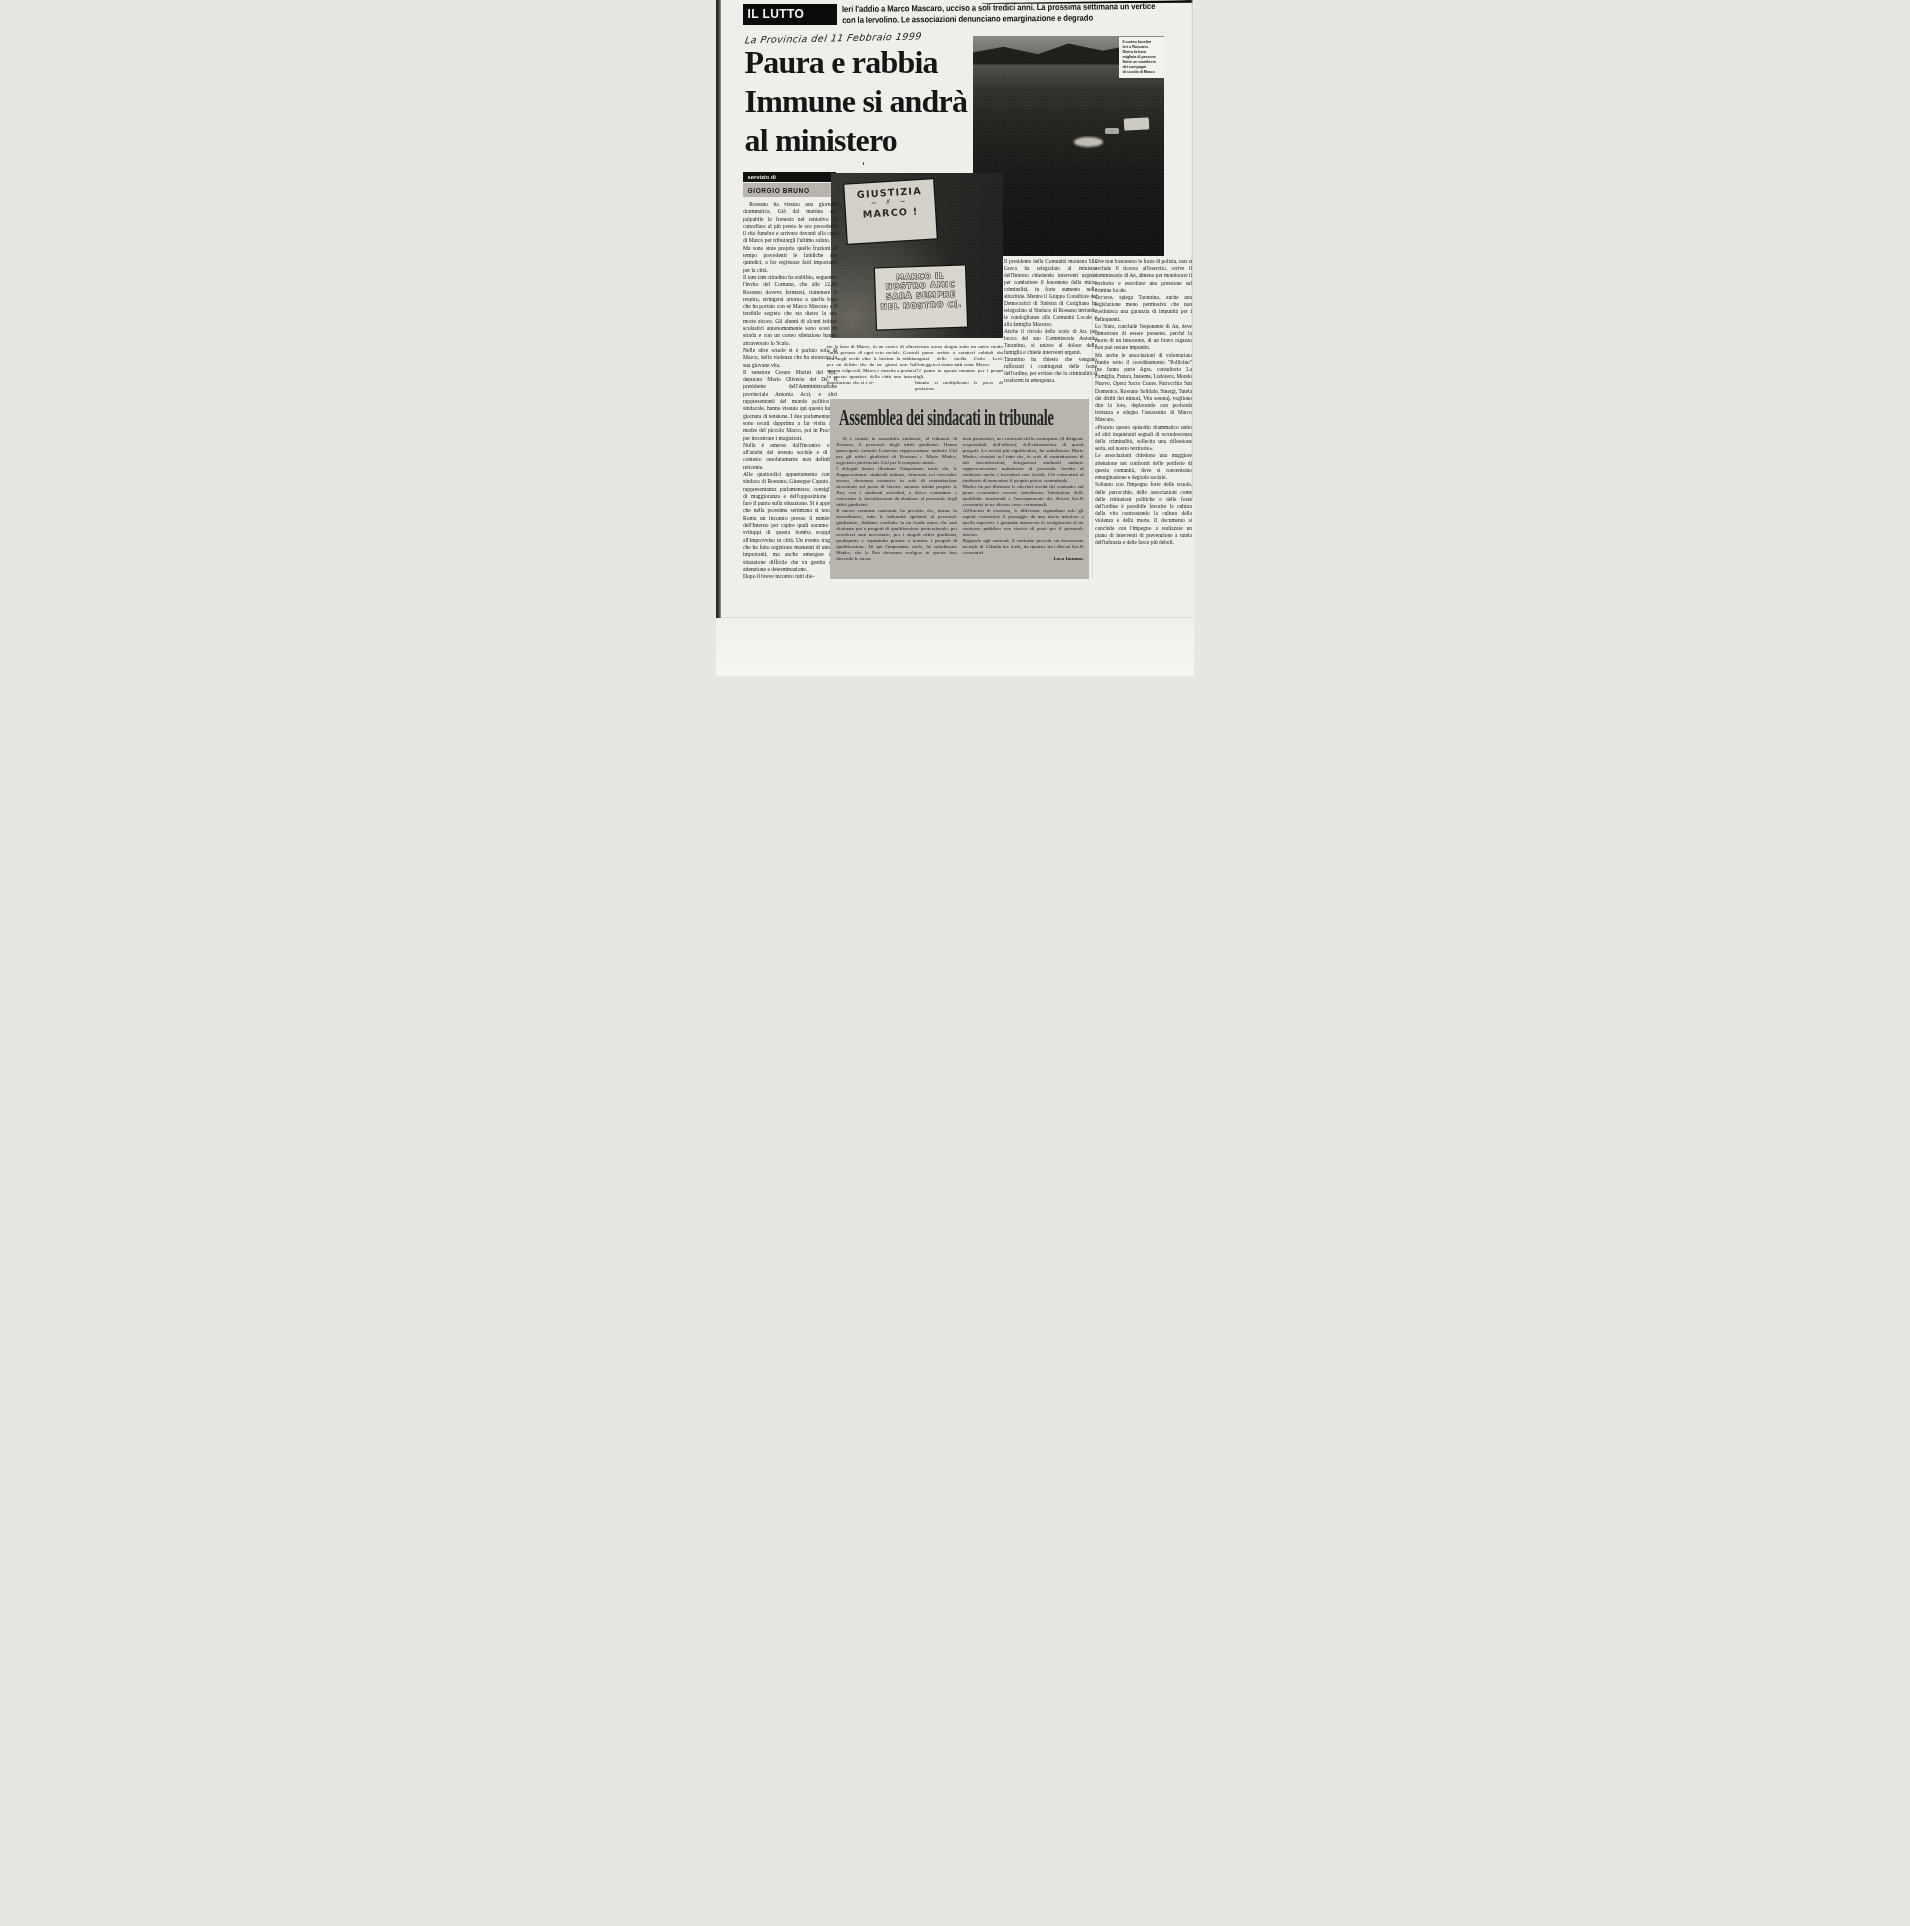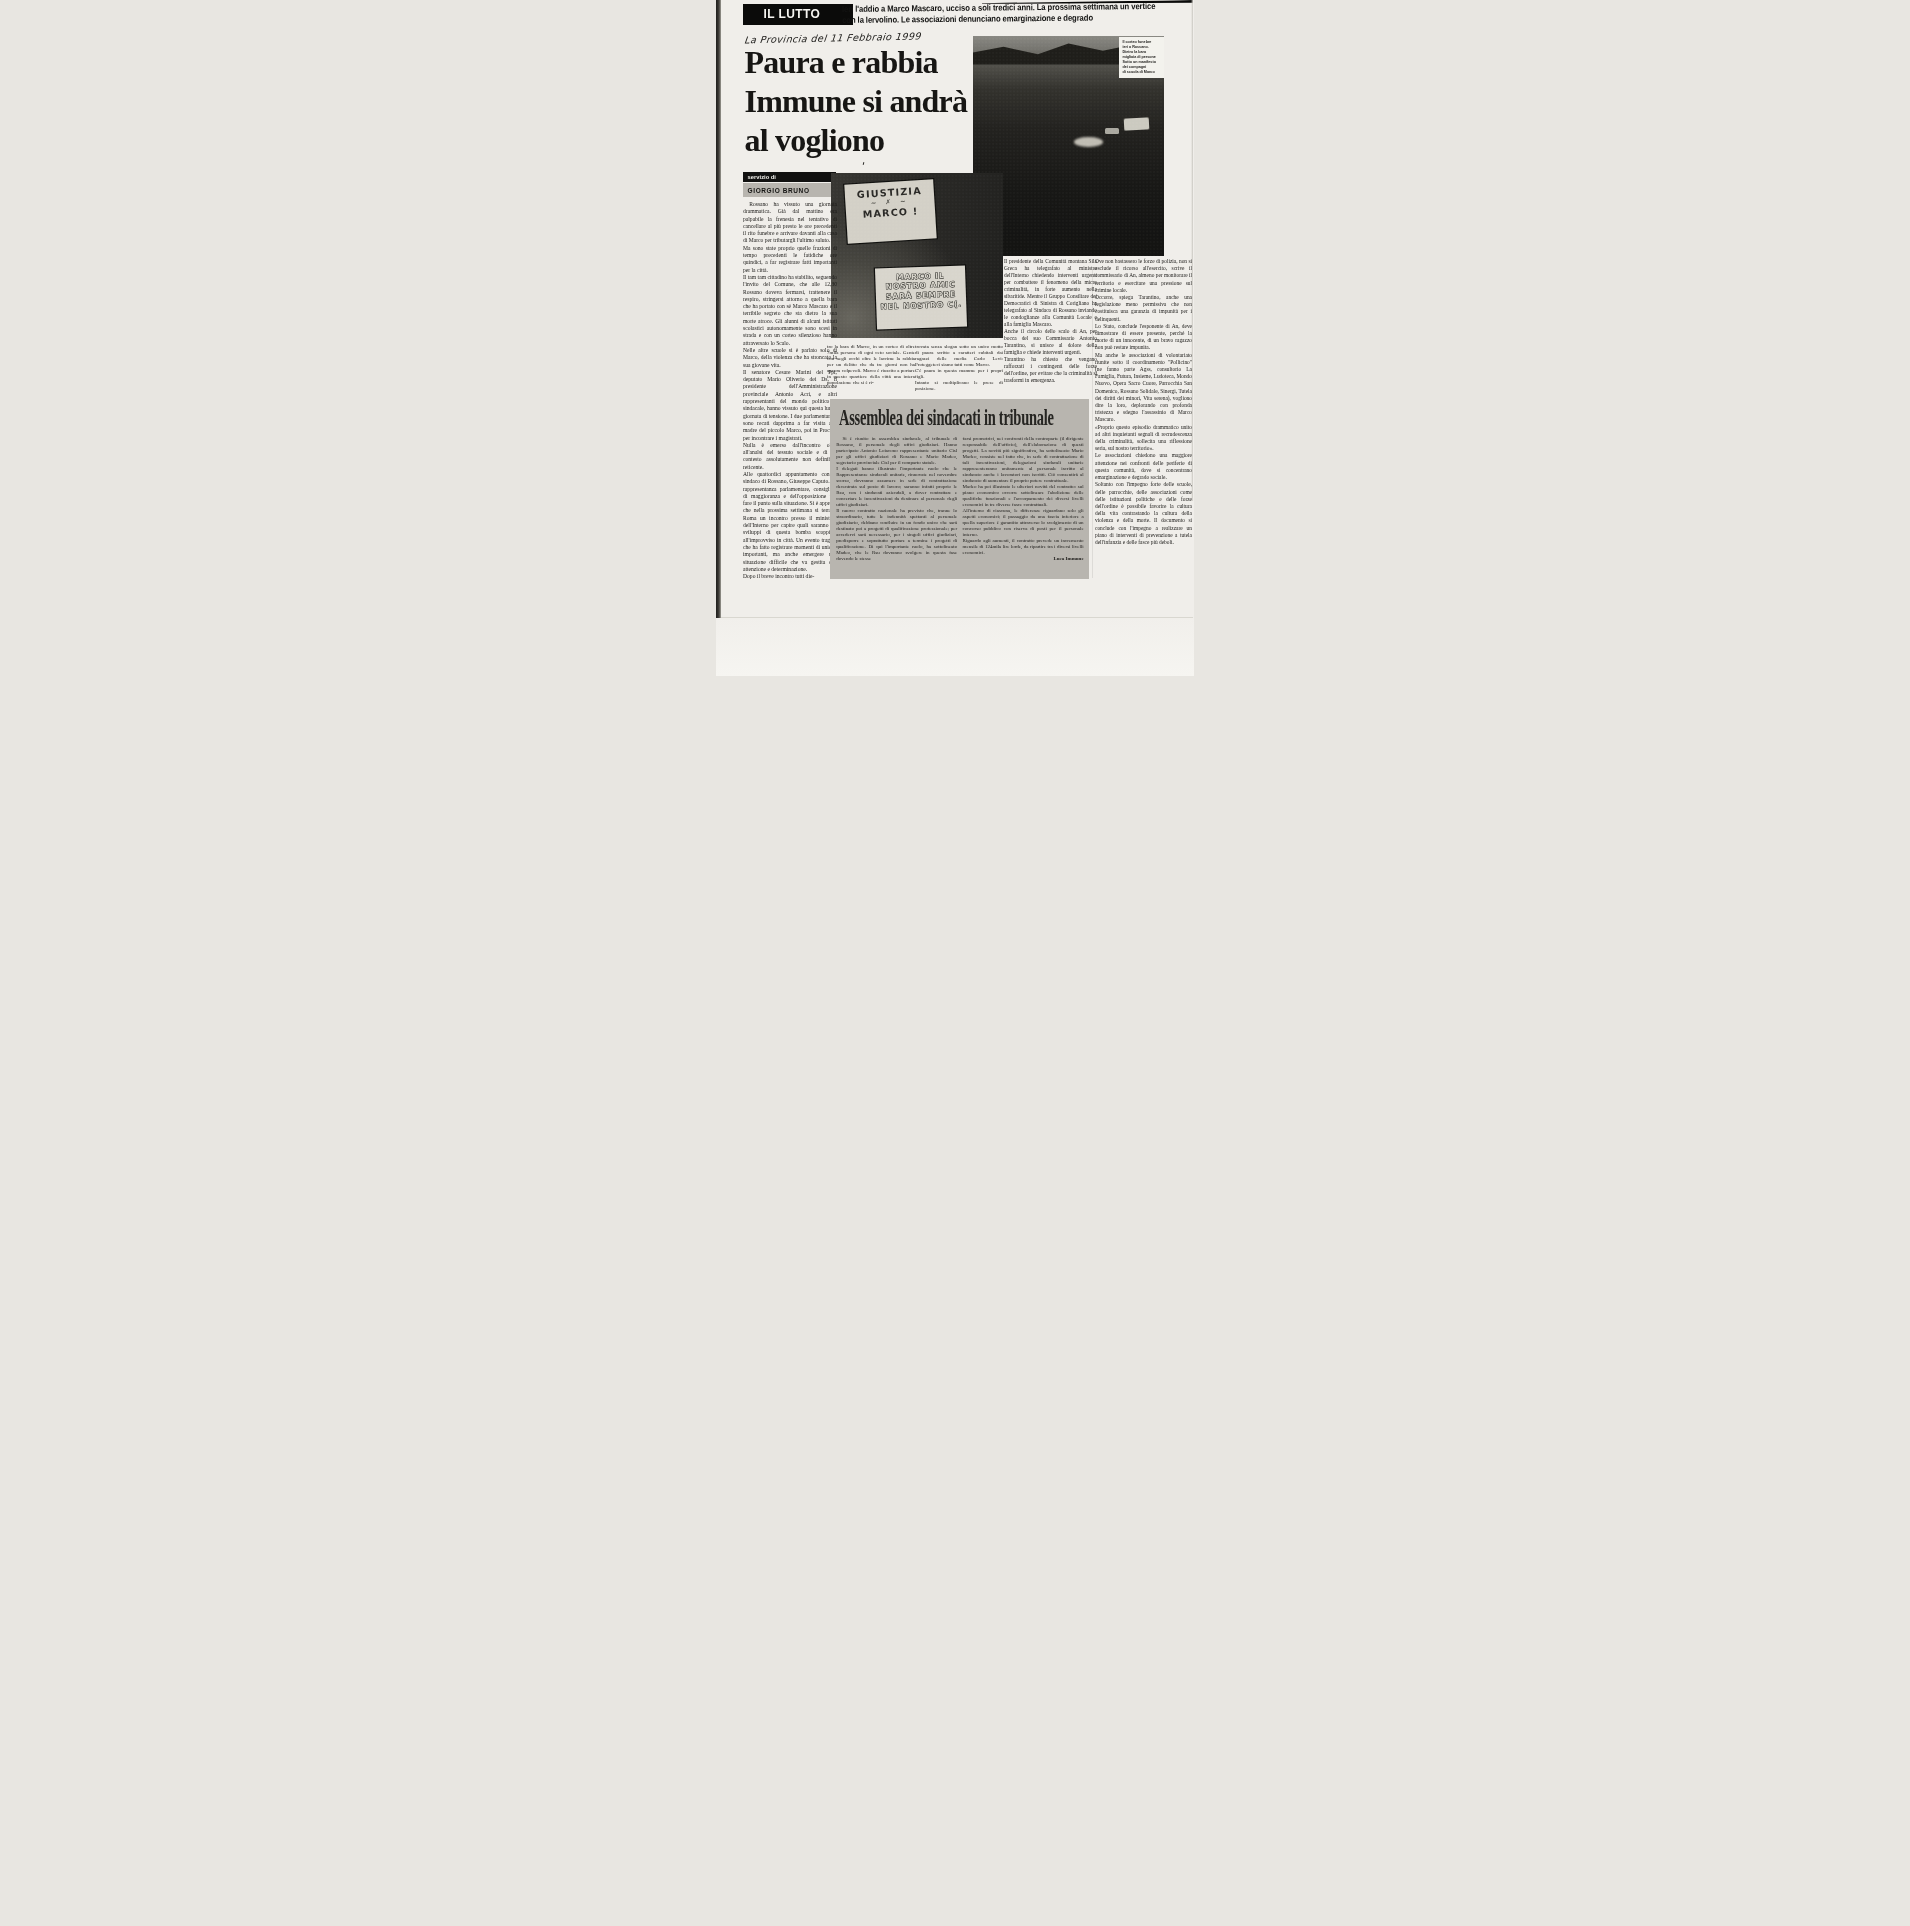--- a/index.html
+++ b/index.html
@@ -9,21 +9,21 @@
   
   .left-strip{left:0;top:0;width:5.4px;height:619px;
       background:linear-gradient(90deg,#201f1d 0%,#35332f 45%,#6e6c66 85%,#b9b7b0 100%);}
   .scan-line{left:266px;top:0.8px;width:211px;height:2.7px;background:#0b0b0a;
       transform:rotate(-.5deg);clip-path:polygon(0 45%,100% 0,100% 100%,0 70%);}
   .clip-bottom{left:5.4px;top:617px;width:472px;height:0.8px;background:#d9d7d0;}
   .bottom-paper{left:0;top:618px;width:478px;height:58px;background:linear-gradient(180deg,#f1efeb,#f6f5f1);}
   .right-shade{left:475px;top:0;width:2.3px;height:501px;background:linear-gradient(90deg,transparent,#c9c7c0);}
   .ink-speck{left:147px;top:162px;width:1.2px;height:3.1px;background:#2a2927;transform:rotate(14deg);border-radius:0.8px;}
   
-  .kicker{left:27px;top:3.5px;width:94px;height:21px;background:#0b0b0a;display:flex;align-items:center;padding-left:16px;}
+  .kicker{left:27px;top:3.5px;width:94px;height:21px;background:#0b0b0a;display:flex;align-items:center;}
   .kicker span{font-family:"Liberation Sans","DejaVu Sans",sans-serif;font-weight:bold;
       font-size:12px;color:#f6f5f1;padding-left:4.6px;letter-spacing:0.4px;transform:scaleY(1.12);transform-origin:left center;}
   .mast{left:126px;top:3.1px;width:324px;transform:rotate(-.55deg);transform-origin:left top;}
   .mast div{font-family:"Liberation Sans","DejaVu Sans",sans-serif;font-weight:bold;font-size:7.7px;
       line-height:11.2px;color:#131312;letter-spacing:-0.1px;transform:scaleY(1.12);transform-origin:left top;white-space:nowrap;}
   .handwriting{left:29px;top:32px;width:216px;font-family:"DejaVu Sans",sans-serif;font-style:italic;
       font-size:9.6px;color:#22211f;transform:rotate(-1.3deg) skewX(-10deg);letter-spacing:0.4px;white-space:nowrap;}
   
   .headline{left:28.5px;top:43px;width:223px;}
   .headline p{margin:0;font-weight:700;font-size:32px;line-height:39px;
@@ -98,21 +98,21 @@
   <div class="abs mast">
     <div>Ieri l'addio a Marco Mascaro, ucciso a soli tredici anni.  La prossima settimana  un vertice</div>
     <div>con la Iervolino.  Le associazioni denunciano emarginazione e degrado</div>
   </div>
 
   <div class="abs handwriting">La Provincia del 11 Febbraio 1999</div>
 
   <div class="abs headline">
       <p>Paura e rabbia</p>
       <p>Immune si andrà</p>
-      <p>al vogliono</p>
+      <p>al ministero</p>
     </div>
   <div class="abs ink-speck"></div>
 
   <div class="abs photo funeral">
     <div class="abs roofline"></div>
     <div class="blob banner1"></div>
     <div class="blob banner2"></div>
     <div class="blob carblob"></div>
     <div class="abs speckle"></div>
   </div>

